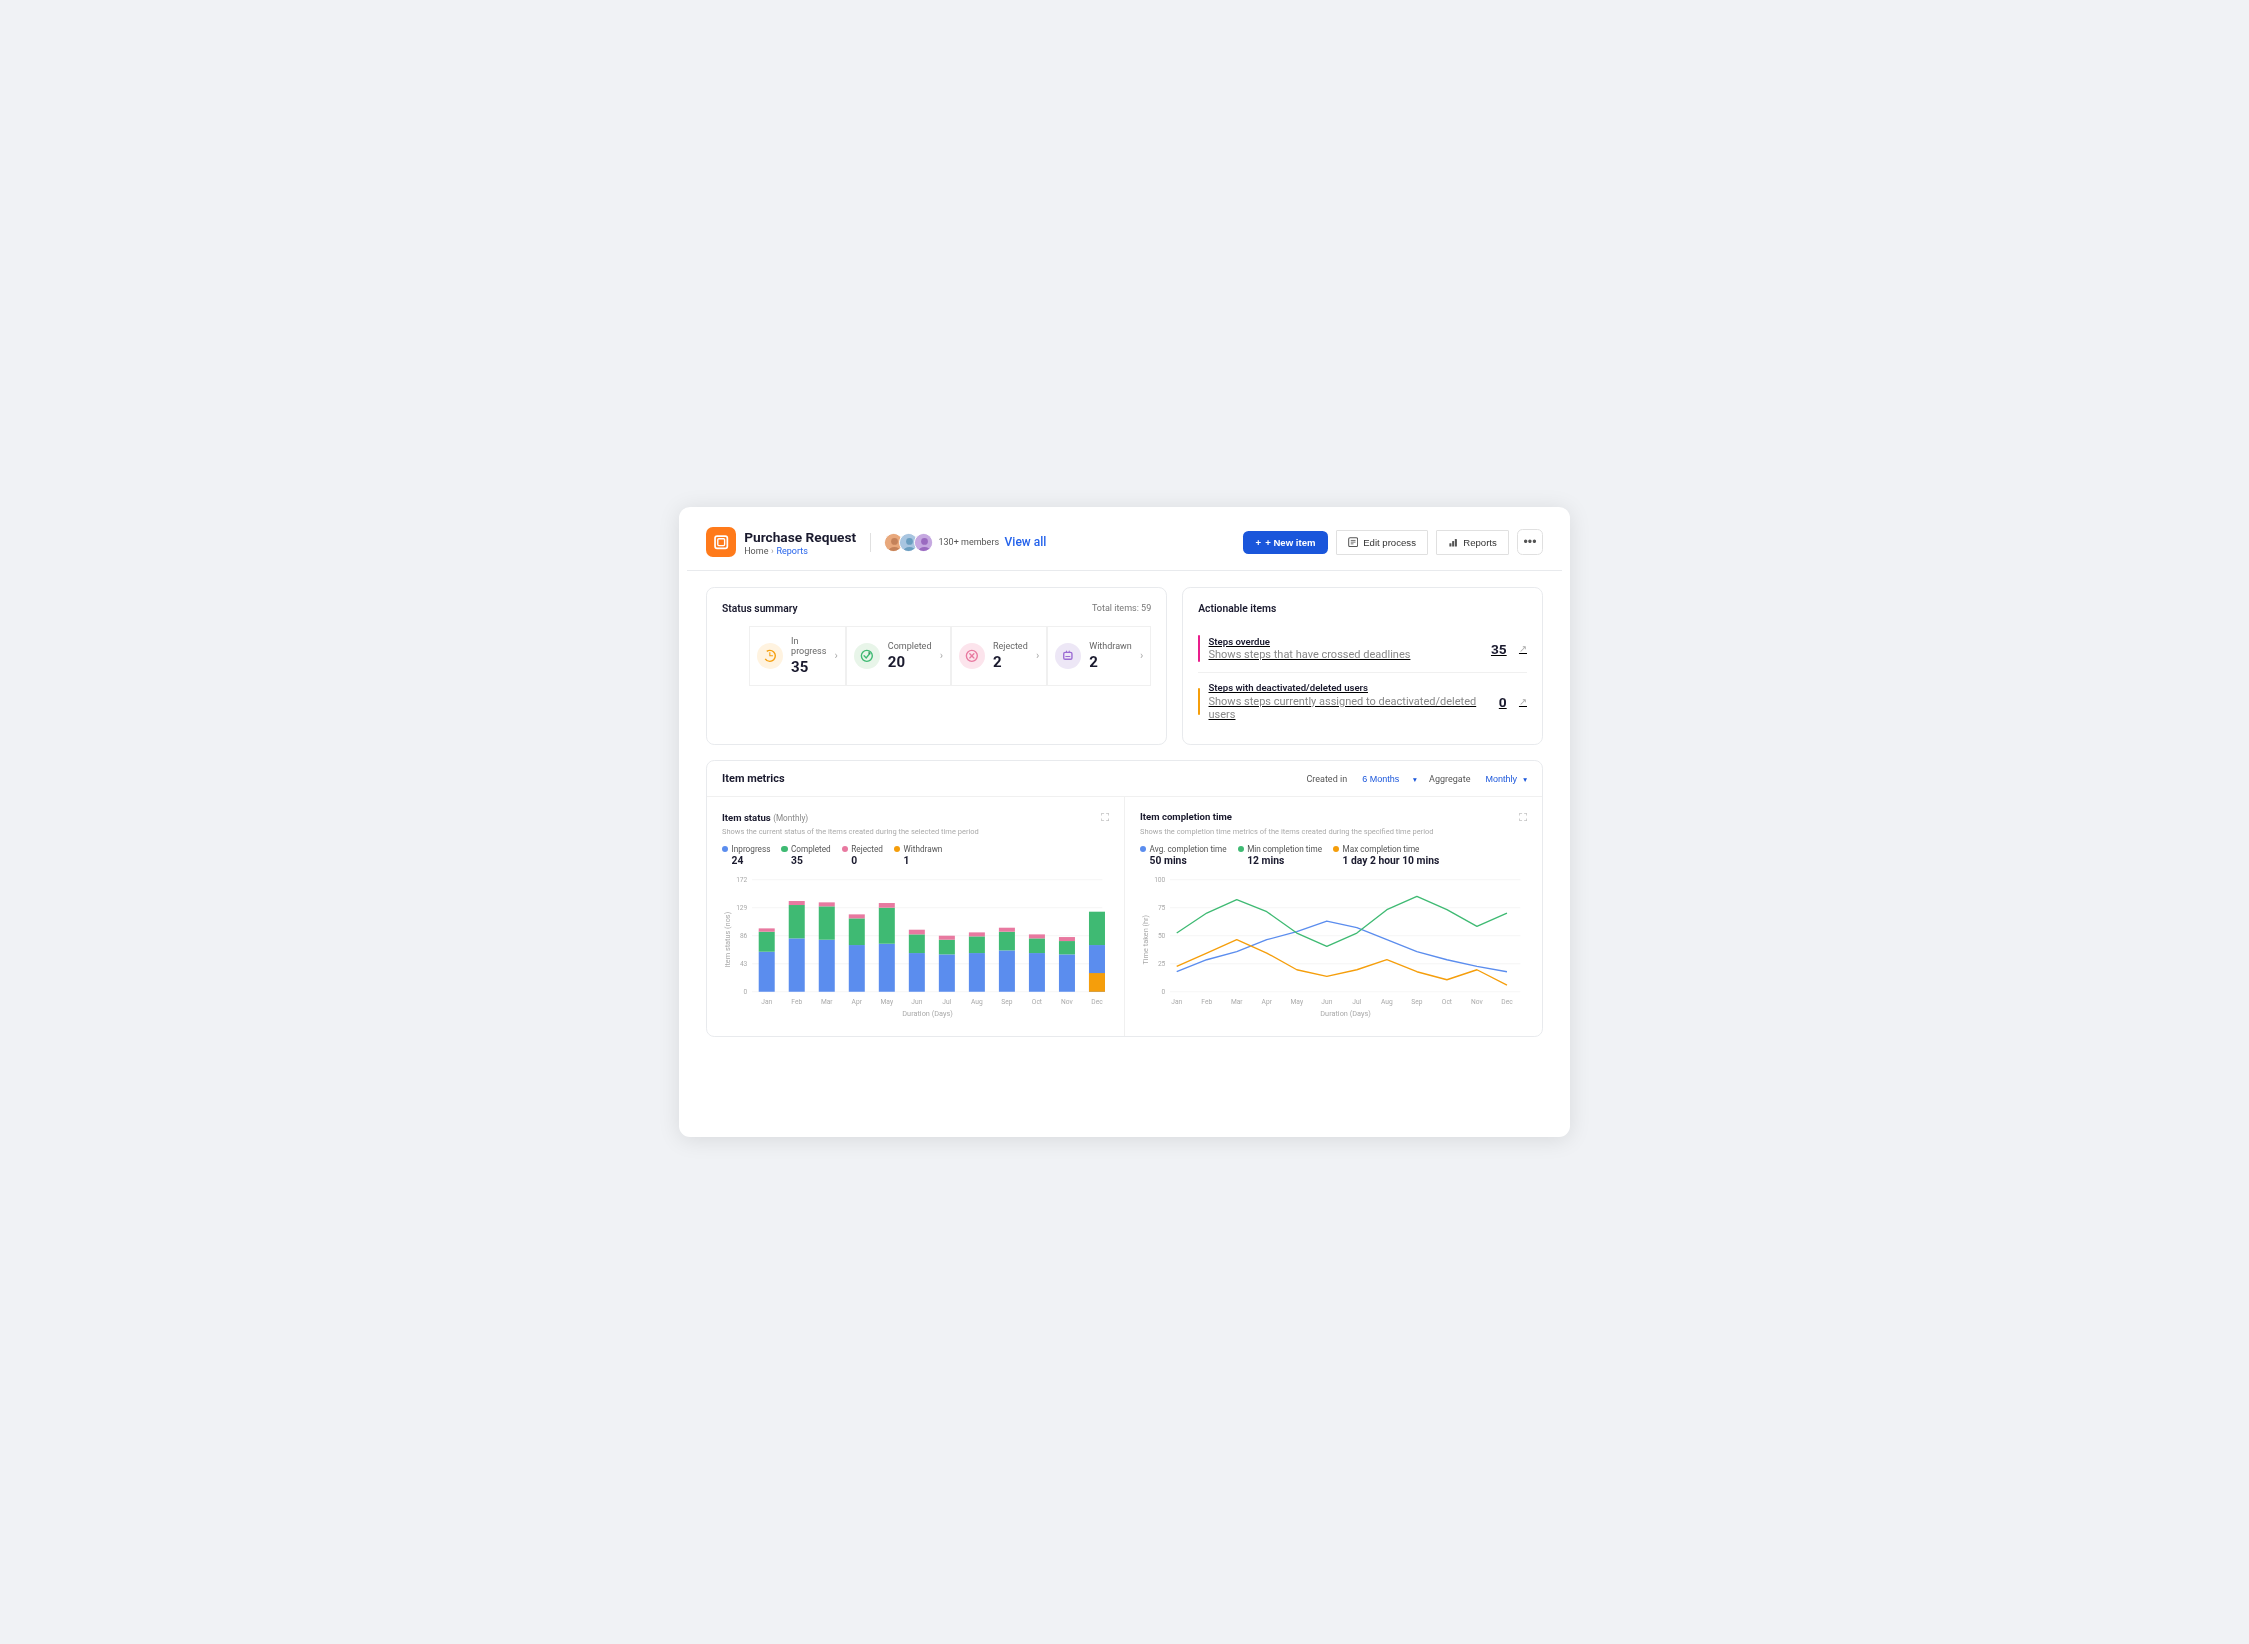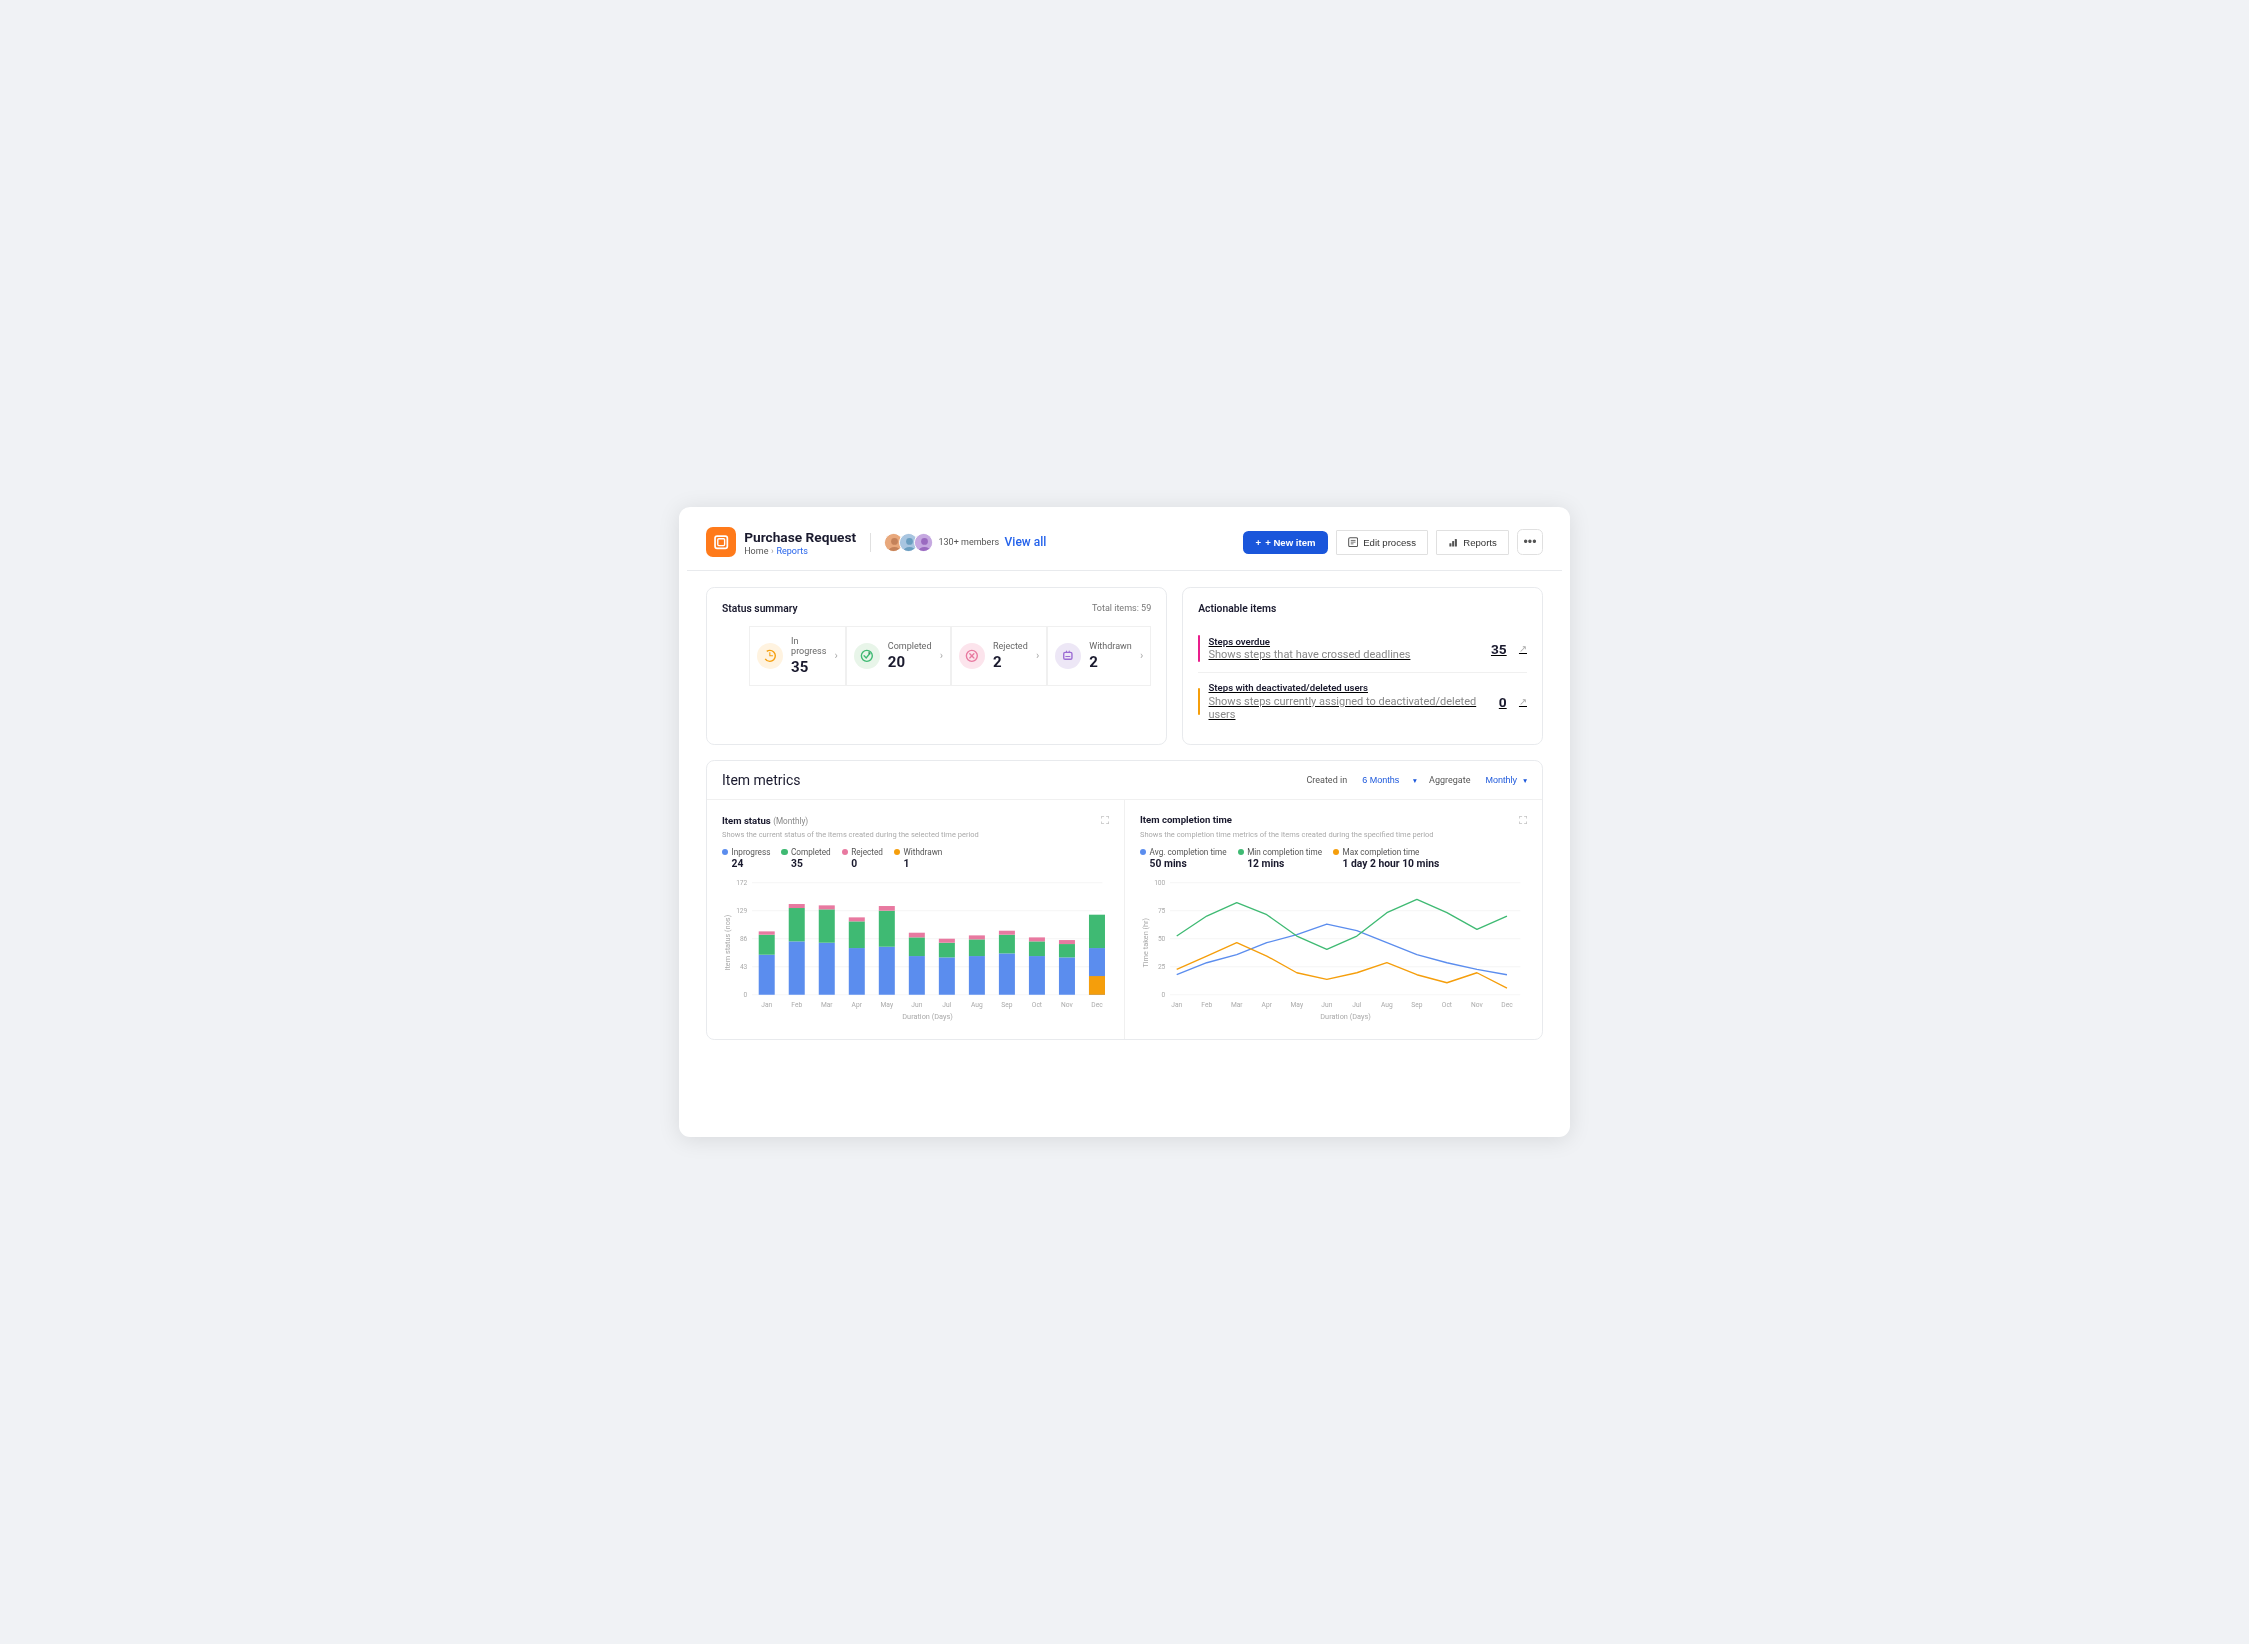--- a/index.html
+++ b/index.html
@@ -231,22 +231,22 @@
       overflow: hidden;
     }
     .metrics-header {
       display: flex;
       align-items: center;
       justify-content: space-between;
       padding: 11px 15px;
       border-bottom: 0.7px solid #f0f0f0;
     }
     .metrics-title {
-      font-size: 14px;
-      font-weight: 400;
+      font-size: 11px;
+      font-weight: 700;
       color: #1a1a2e;
     }
     .metrics-controls {
       display: flex;
       align-items: center;
       gap: 12.3px;
     }
     .metrics-control {
       display: flex;
       align-items: center;

